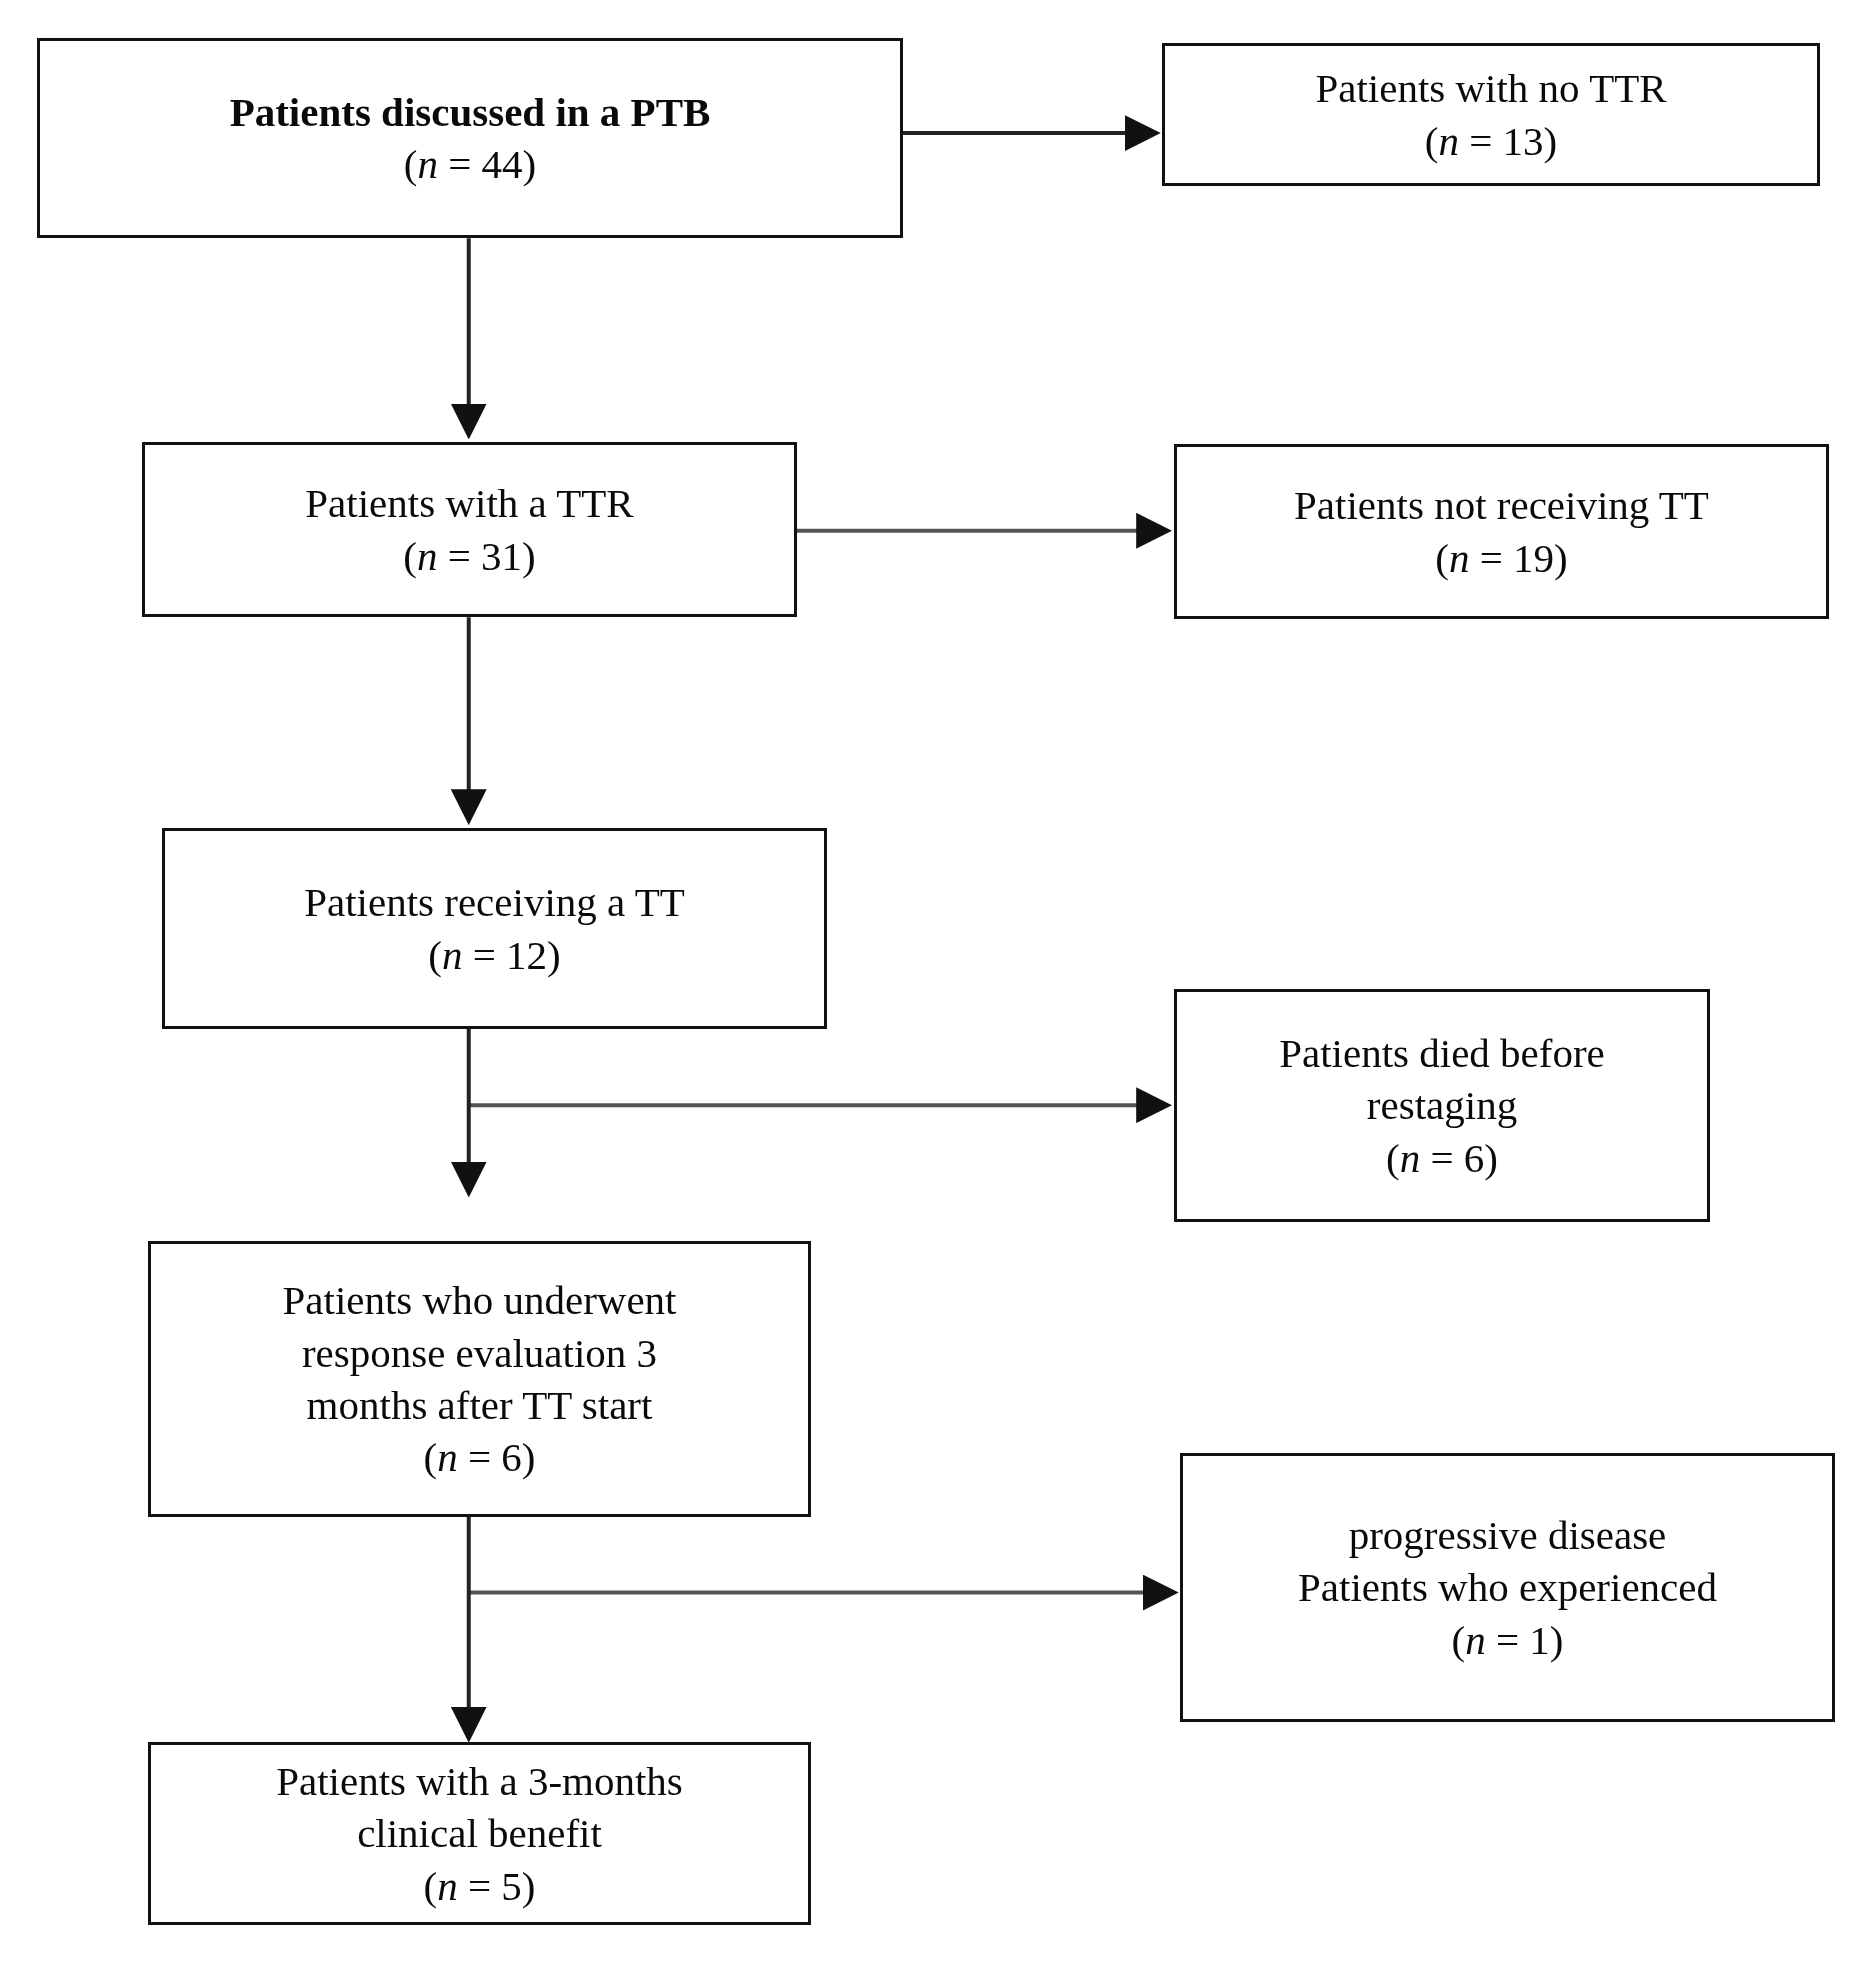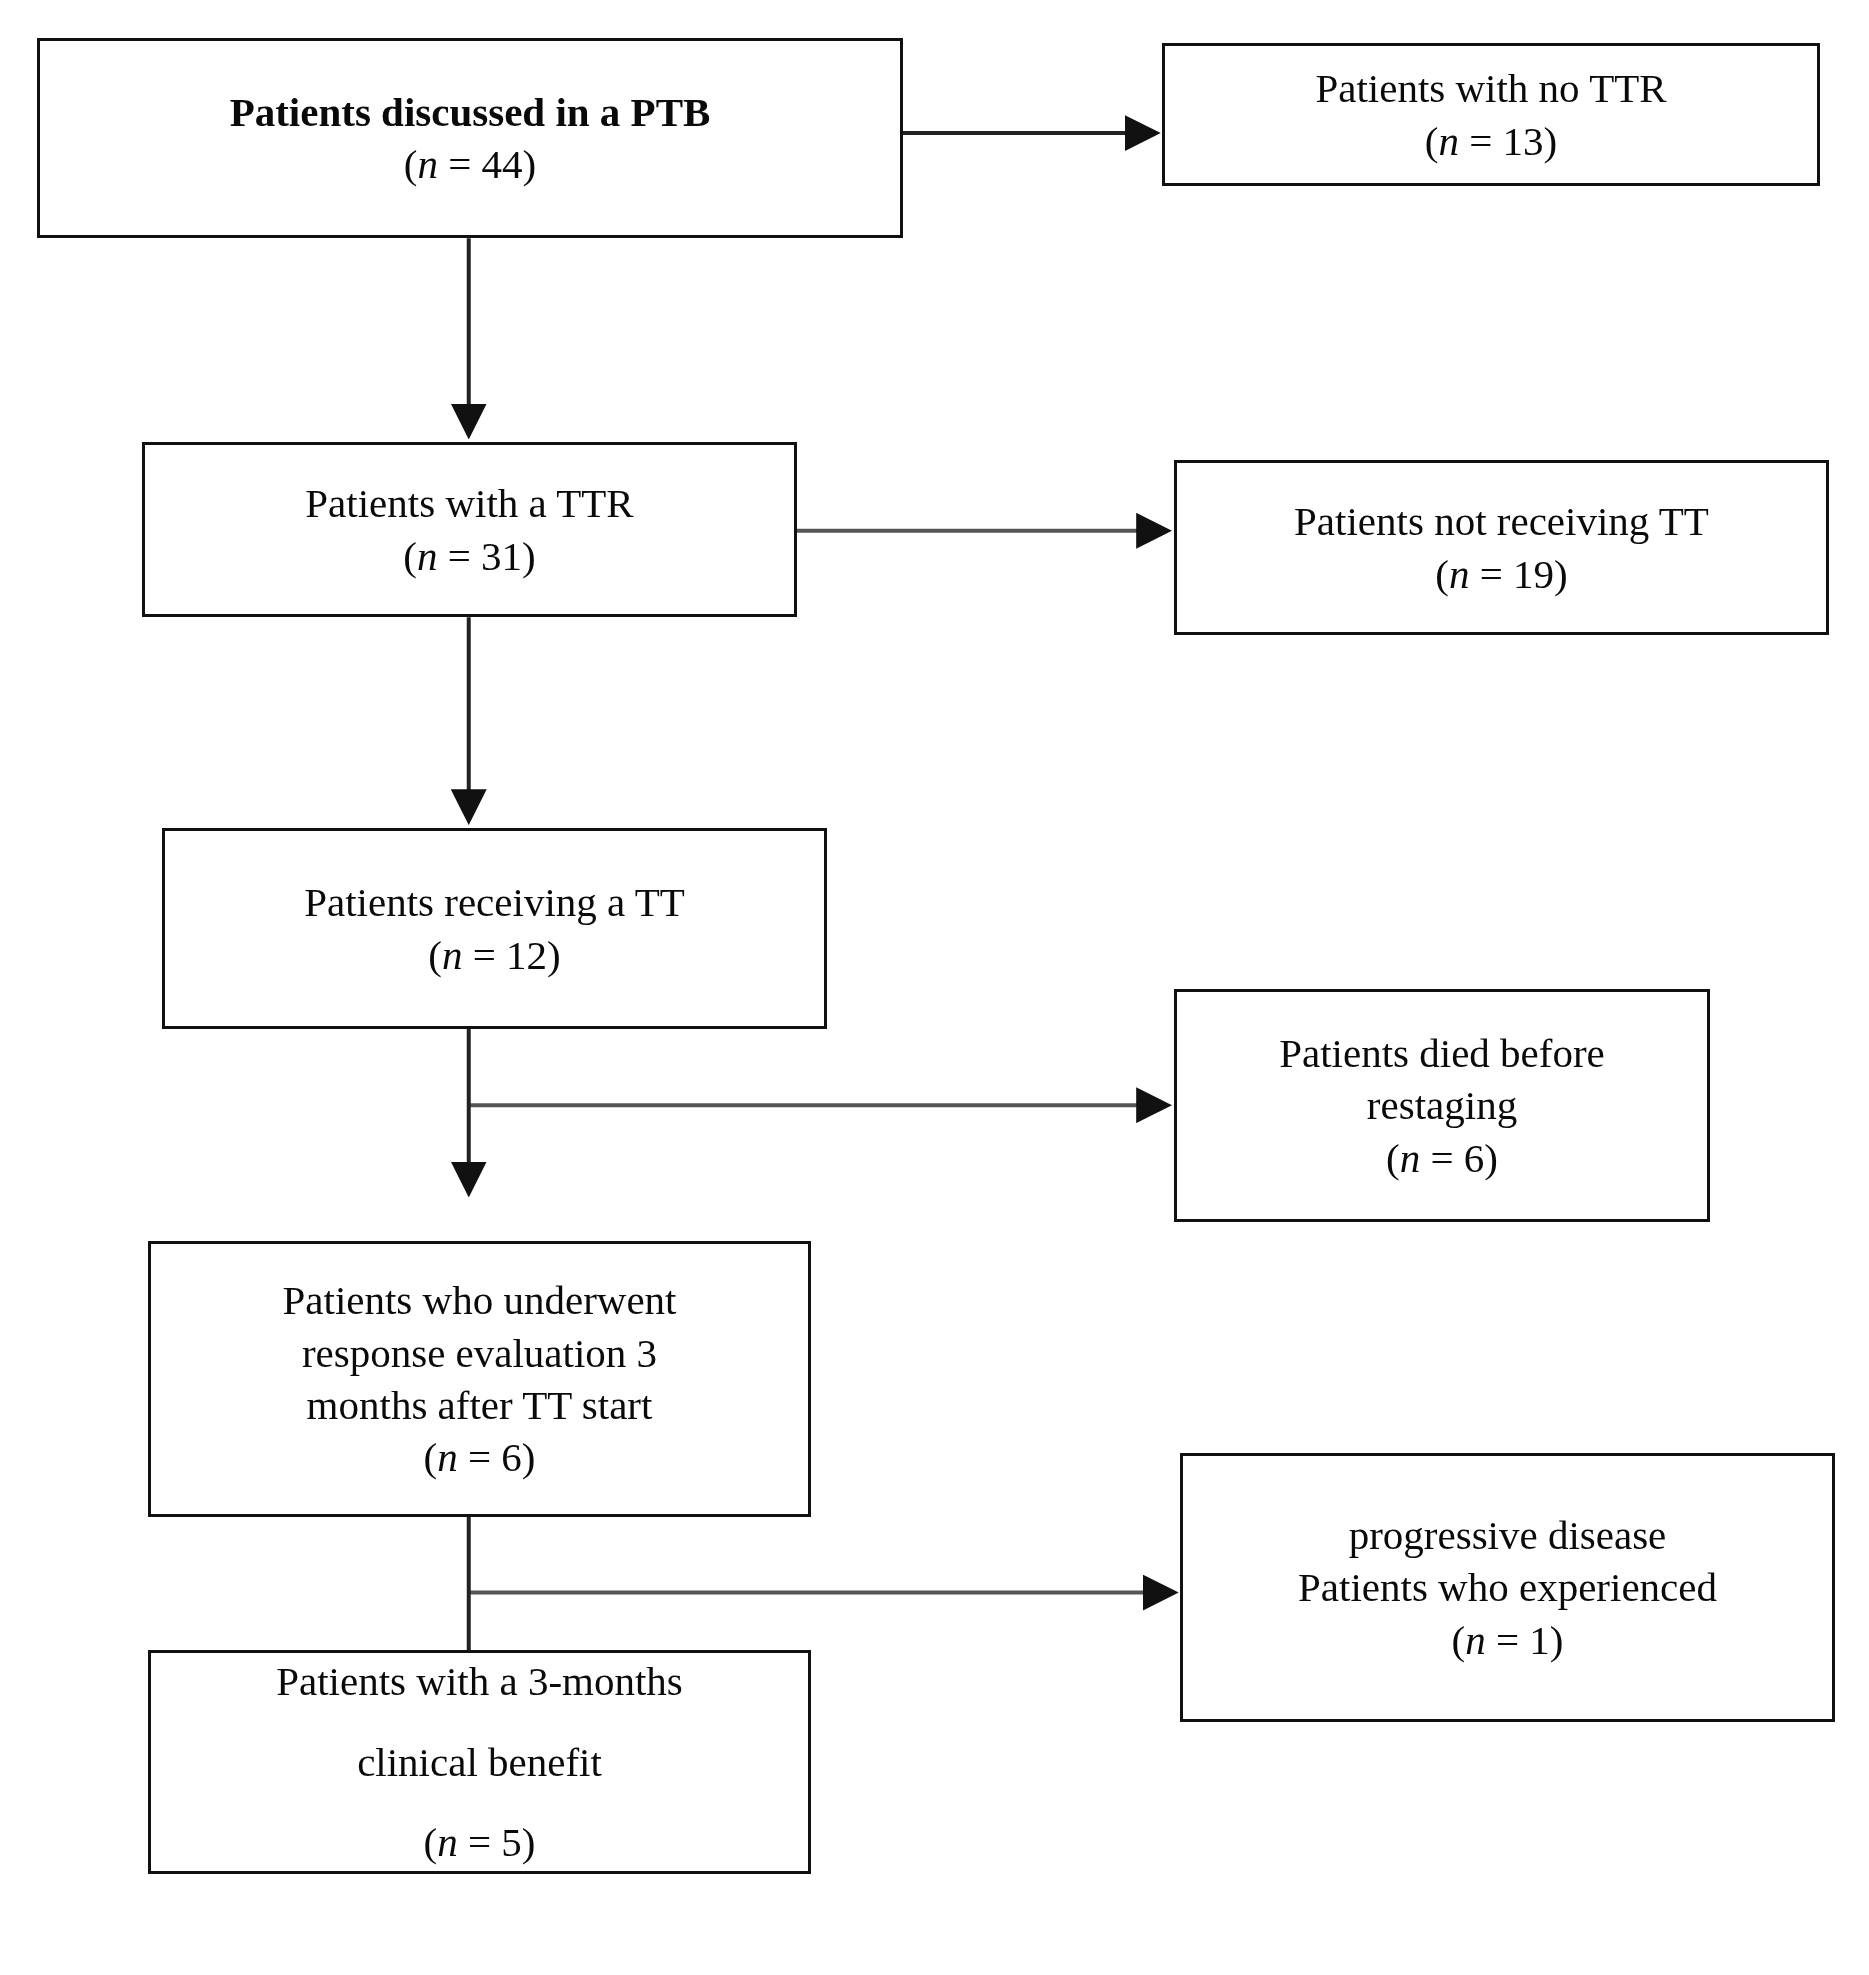--- a/index.html
+++ b/index.html
@@ -94,21 +94,21 @@
   <div class="node" style="left:1162px; top:43px; width:658px; height:143px;">
     <span class="line">Patients with no TTR</span>
     <span class="count">(<span class="ital">n</span> = 13)</span>
   </div>
 
   <div class="node" style="left:142px; top:442px; width:655px; height:175px;">
     <span class="line">Patients with a TTR</span>
     <span class="count">(<span class="ital">n</span> = 31)</span>
   </div>
 
-  <div class="node" style="left:1174px; top:444px; width:655px; height:175px;margin-top:16px;">
+  <div class="node" style="left:1174px; top:444px; width:655px; height:175px;">
     <span class="line">Patients not receiving TT</span>
     <span class="count">(<span class="ital">n</span> = 19)</span>
   </div>
 
   <div class="node" style="left:162px; top:828px; width:665px; height:201px;">
     <span class="line">Patients receiving a TT</span>
     <span class="count">(<span class="ital">n</span> = 12)</span>
   </div>
 
   <div class="node" style="left:1174px; top:989px; width:536px; height:233px;">
@@ -123,20 +123,20 @@
     <span class="line">months after TT start</span>
     <span class="count">(<span class="ital">n</span> = 6)</span>
   </div>
 
   <div class="node" style="left:1180px; top:1453px; width:655px; height:269px;">
     <span class="line">progressive disease</span>
     <span class="line">Patients who experienced</span>
     <span class="count">(<span class="ital">n</span> = 1)</span>
   </div>
 
-  <div class="node" style="left:148px; top:1650px; width:663px; height:224px;gap:28px;">
+  <div class="node" style="left:148px; top:1742px; width:663px; height:183px;">
     <span class="line">Patients with a 3-months</span>
     <span class="line">clinical benefit</span>
     <span class="count">(<span class="ital">n</span> = 5)</span>
   </div>
 
 </div>
 
 
 </body></html>

